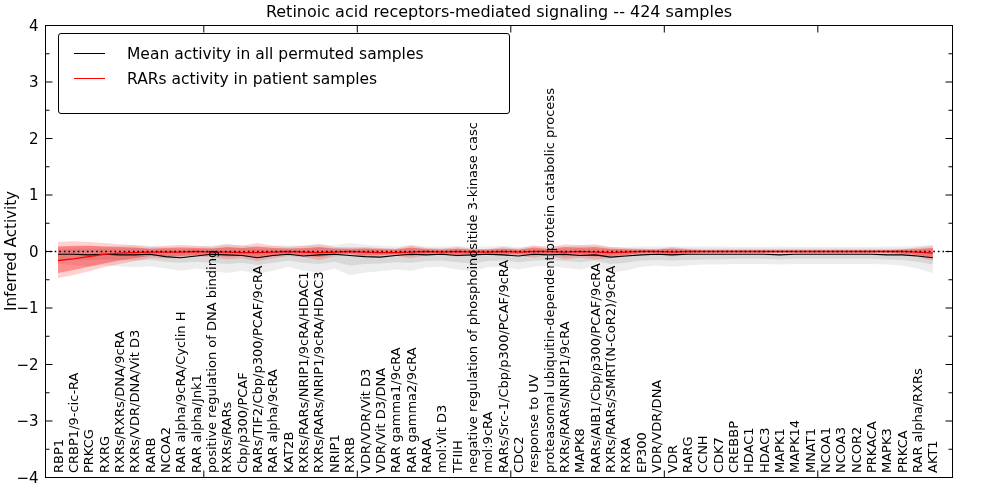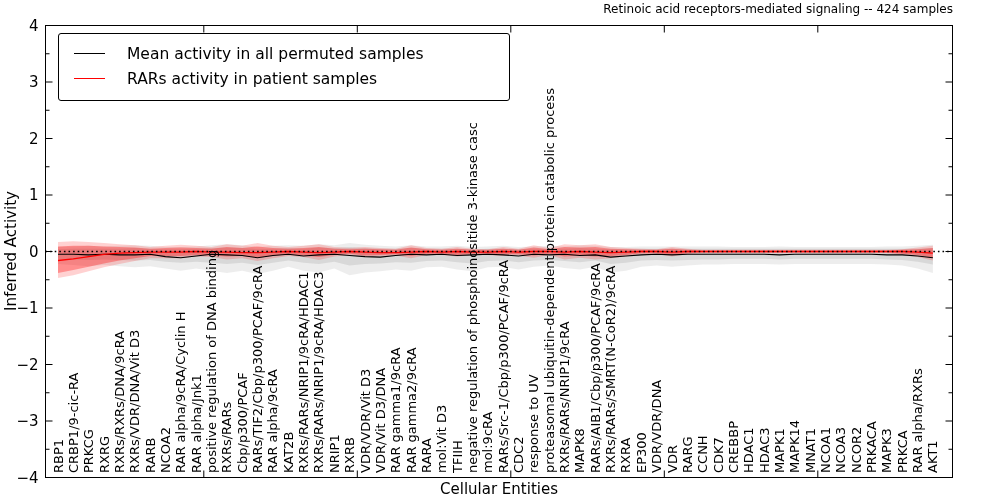--- a/index.html
+++ b/index.html
@@ -2,48 +2,47 @@
 <html><head>
 <meta charset="utf-8">
 <style>
   html,body{margin:0;padding:0;background:#ffffff;}
   .figure{
     position:relative;width:1000px;height:500px;background:#ffffff;
     font-family:"DejaVu Sans","Liberation Sans",sans-serif;color:#000;
     overflow:hidden;
   }
   .chart-title{
-    position:absolute;left:45px;top:2px;width:908px;text-align:right;
-    font-size:12px;color:#000;white-space:nowrap;
+    position:absolute;left:45px;top:2px;width:908px;text-align:center;
+    font-size:16px;color:#000;white-space:nowrap;
   }
   .x-axis-title{
     position:absolute;left:45px;top:480px;width:908px;text-align:center;
     font-size:15px;color:#000;
   }
   .y-axis-title{
     position:absolute;left:11px;top:251px;transform:translate(-50%,-50%) rotate(-90deg);
     font-size:15px;color:#000;white-space:nowrap;
   }
   svg{position:absolute;left:0;top:0;}
   .legend{
     position:absolute;left:58px;top:33px;width:452px;box-sizing:border-box;
     border:1px solid #000;border-radius:3px;background:#fff;
-    padding:7px 0 9px 0;z-index:5;
+    padding:7px 0 22px 0;z-index:5;
   }
   .legend-row{display:flex;align-items:center;height:25px;}
   .legend-swatch{width:31px;height:0;border-top:1.6px solid #000;margin:0 22px 0 15px;flex:0 0 auto;}
   .legend-label{font-size:15.5px;white-space:nowrap;}
 </style>
 </head>
 <body>
 
 <div class="figure">
   <div class="chart-title">Retinoic acid receptors-mediated signaling -- 424 samples</div>
   <div class="y-axis-title">Inferred Activity</div>
-  <div class="x-axis-title">Cellular Entities</div>
 
   <svg id="plot" width="1000" height="500">
       <path d="M58.0,247.0 L73.3,246.4 L88.7,245.8 L104.0,246.4 L119.4,245.8 L134.8,245.3 L150.1,245.8 L165.4,247.0 L180.8,247.0 L196.2,246.4 L211.5,245.3 L226.8,244.2 L242.2,245.3 L257.5,247.0 L272.9,245.8 L288.3,245.3 L303.6,245.8 L318.9,244.2 L334.3,245.3 L349.6,243.0 L365.0,244.7 L380.3,245.8 L395.7,246.4 L411.1,245.3 L426.4,246.4 L441.8,246.4 L457.1,245.8 L472.4,247.0 L487.8,246.4 L503.1,245.8 L518.5,247.0 L533.8,246.4 L549.2,245.8 L564.5,246.4 L579.9,245.3 L595.3,245.8 L610.6,247.0 L625.9,247.0 L641.3,246.4 L656.6,246.4 L672.0,246.4 L687.4,246.4 L702.7,246.4 L718.0,246.4 L733.4,247.0 L748.8,247.0 L764.1,247.0 L779.4,246.4 L794.8,247.0 L810.1,247.0 L825.5,247.0 L840.9,247.0 L856.2,247.0 L871.5,247.0 L886.9,246.4 L902.3,246.4 L917.6,245.8 L932.9,244.7 L932.9,273.0 L917.6,268.4 L902.3,265.6 L886.9,264.5 L871.5,263.9 L856.2,263.9 L840.9,263.9 L825.5,263.9 L810.1,263.9 L794.8,263.9 L779.4,264.5 L764.1,263.9 L748.8,263.9 L733.4,263.9 L718.0,264.5 L702.7,264.5 L687.4,265.6 L672.0,266.8 L656.6,265.6 L641.3,266.8 L625.9,270.7 L610.6,272.4 L595.3,266.8 L579.9,269.6 L564.5,267.9 L549.2,265.6 L533.8,266.8 L518.5,269.6 L503.1,266.8 L487.8,267.3 L472.4,271.3 L457.1,269.6 L441.8,266.8 L426.4,267.3 L411.1,270.7 L395.7,269.6 L380.3,271.3 L365.0,272.4 L349.6,275.2 L334.3,268.4 L318.9,272.4 L303.6,270.7 L288.3,266.8 L272.9,270.7 L257.5,274.1 L242.2,270.7 L226.8,273.0 L211.5,270.7 L196.2,268.4 L180.8,270.7 L165.4,268.4 L150.1,266.2 L134.8,267.3 L119.4,266.2 L104.0,265.1 L88.7,266.2 L73.3,265.1 L58.0,263.9 Z" fill="#888888" fill-opacity="0.15" stroke="none"></path>
       <path d="M58.0,249.2 L73.3,248.7 L88.7,248.7 L104.0,248.7 L119.4,248.7 L134.8,248.1 L150.1,248.7 L165.4,249.2 L180.8,249.2 L196.2,248.7 L211.5,248.1 L226.8,247.5 L242.2,248.1 L257.5,249.2 L272.9,248.7 L288.3,248.1 L303.6,248.7 L318.9,247.5 L334.3,248.1 L349.6,247.0 L365.0,248.1 L380.3,248.7 L395.7,248.7 L411.1,248.1 L426.4,248.7 L441.8,248.7 L457.1,248.7 L472.4,249.2 L487.8,248.7 L503.1,248.7 L518.5,249.2 L533.8,248.7 L549.2,248.7 L564.5,248.7 L579.9,248.1 L595.3,248.7 L610.6,249.2 L625.9,249.2 L641.3,248.7 L656.6,248.7 L672.0,248.7 L687.4,248.7 L702.7,248.7 L718.0,248.7 L733.4,248.7 L748.8,248.7 L764.1,248.7 L779.4,248.7 L794.8,248.7 L810.1,248.7 L825.5,248.7 L840.9,248.7 L856.2,248.7 L871.5,248.7 L886.9,248.7 L902.3,248.7 L917.6,248.7 L932.9,248.1 L932.9,264.5 L917.6,261.7 L902.3,260.0 L886.9,259.4 L871.5,258.8 L856.2,258.8 L840.9,258.8 L825.5,258.8 L810.1,258.8 L794.8,258.8 L779.4,259.4 L764.1,258.8 L748.8,258.8 L733.4,258.8 L718.0,259.4 L702.7,259.4 L687.4,260.0 L672.0,260.5 L656.6,260.0 L641.3,260.5 L625.9,262.8 L610.6,263.9 L595.3,260.5 L579.9,262.2 L564.5,261.1 L549.2,260.0 L533.8,260.5 L518.5,262.2 L503.1,260.5 L487.8,261.1 L472.4,263.4 L457.1,262.2 L441.8,260.5 L426.4,261.1 L411.1,262.8 L395.7,262.2 L380.3,263.4 L365.0,263.9 L349.6,265.6 L334.3,261.7 L318.9,263.9 L303.6,262.8 L288.3,260.5 L272.9,262.8 L257.5,265.1 L242.2,262.8 L226.8,263.9 L211.5,262.8 L196.2,261.7 L180.8,262.8 L165.4,261.7 L150.1,260.0 L134.8,260.5 L119.4,260.0 L104.0,259.4 L88.7,260.0 L73.3,259.4 L58.0,258.8 Z" fill="#888888" fill-opacity="0.2" stroke="none"></path>
       <path d="M58.0,241.9 L73.3,241.3 L88.7,241.9 L104.0,243.0 L119.4,244.2 L134.8,245.3 L150.1,247.0 L165.4,245.8 L180.8,244.7 L196.2,245.8 L211.5,247.0 L226.8,244.2 L242.2,245.8 L257.5,243.0 L272.9,245.8 L288.3,247.0 L303.6,245.8 L318.9,244.2 L334.3,247.0 L349.6,248.1 L365.0,247.0 L380.3,248.1 L395.7,248.7 L411.1,245.3 L426.4,248.1 L441.8,248.7 L457.1,247.0 L472.4,248.7 L487.8,249.2 L503.1,247.0 L518.5,248.7 L533.8,245.3 L549.2,248.1 L564.5,244.2 L579.9,245.3 L595.3,244.2 L610.6,247.0 L625.9,248.1 L641.3,248.7 L656.6,249.2 L672.0,247.0 L687.4,248.7 L702.7,249.8 L718.0,249.8 L733.4,249.8 L748.8,249.8 L764.1,249.8 L779.4,249.8 L794.8,249.8 L810.1,249.8 L825.5,249.8 L840.9,249.8 L856.2,249.8 L871.5,249.8 L886.9,249.8 L902.3,249.2 L917.6,247.5 L932.9,245.8 L932.9,260.5 L917.6,257.1 L902.3,254.9 L886.9,253.2 L871.5,253.2 L856.2,253.2 L840.9,253.2 L825.5,253.2 L810.1,253.2 L794.8,253.2 L779.4,253.2 L764.1,253.2 L748.8,253.2 L733.4,253.2 L718.0,253.2 L702.7,253.2 L687.4,254.3 L672.0,256.6 L656.6,253.8 L641.3,254.3 L625.9,256.6 L610.6,258.3 L595.3,259.4 L579.9,257.7 L564.5,259.4 L549.2,254.9 L533.8,257.7 L518.5,255.5 L503.1,256.0 L487.8,254.9 L472.4,254.9 L457.1,256.6 L441.8,254.9 L426.4,254.9 L411.1,258.3 L395.7,255.5 L380.3,256.6 L365.0,257.1 L349.6,254.9 L334.3,256.6 L318.9,260.0 L303.6,257.1 L288.3,256.0 L272.9,258.3 L257.5,261.1 L242.2,258.3 L226.8,259.4 L211.5,257.1 L196.2,256.6 L180.8,258.3 L165.4,258.3 L150.1,258.3 L134.8,261.1 L119.4,263.9 L104.0,267.3 L88.7,271.3 L73.3,275.2 L58.0,278.1 Z" fill="#ff0000" fill-opacity="0.18" stroke="none"></path>
       <path d="M58.0,246.4 L73.3,245.8 L88.7,245.8 L104.0,246.4 L119.4,247.0 L134.8,247.5 L150.1,248.7 L165.4,248.1 L180.8,247.5 L196.2,248.1 L211.5,248.7 L226.8,247.0 L242.2,248.1 L257.5,246.4 L272.9,248.1 L288.3,248.7 L303.6,248.1 L318.9,247.0 L334.3,248.7 L349.6,249.2 L365.0,248.7 L380.3,249.2 L395.7,249.8 L411.1,247.5 L426.4,249.2 L441.8,249.8 L457.1,248.7 L472.4,249.8 L487.8,249.8 L503.1,248.7 L518.5,249.8 L533.8,247.5 L549.2,249.2 L564.5,247.0 L579.9,247.5 L595.3,247.0 L610.6,248.7 L625.9,249.2 L641.3,249.8 L656.6,249.8 L672.0,248.7 L687.4,249.8 L702.7,250.4 L718.0,250.4 L733.4,250.4 L748.8,250.4 L764.1,250.4 L779.4,250.4 L794.8,250.4 L810.1,250.4 L825.5,250.4 L840.9,250.4 L856.2,250.4 L871.5,250.4 L886.9,250.4 L902.3,249.8 L917.6,249.2 L932.9,248.1 L932.9,257.7 L917.6,254.9 L902.3,253.8 L886.9,252.6 L871.5,252.6 L856.2,252.6 L840.9,252.6 L825.5,252.6 L810.1,252.6 L794.8,252.6 L779.4,252.6 L764.1,252.6 L748.8,252.6 L733.4,252.6 L718.0,252.6 L702.7,252.6 L687.4,253.2 L672.0,254.9 L656.6,253.2 L641.3,253.2 L625.9,254.9 L610.6,256.0 L595.3,256.6 L579.9,255.5 L564.5,256.6 L549.2,253.8 L533.8,255.5 L518.5,254.3 L503.1,254.3 L487.8,253.8 L472.4,253.8 L457.1,254.9 L441.8,253.8 L426.4,253.8 L411.1,256.0 L395.7,254.3 L380.3,254.9 L365.0,255.5 L349.6,253.8 L334.3,254.9 L318.9,257.1 L303.6,255.5 L288.3,254.3 L272.9,256.0 L257.5,257.7 L242.2,256.0 L226.8,256.6 L211.5,255.5 L196.2,254.9 L180.8,256.0 L165.4,256.0 L150.1,256.0 L134.8,258.3 L119.4,260.5 L104.0,263.4 L88.7,266.8 L73.3,270.1 L58.0,273.0 Z" fill="#ff0000" fill-opacity="0.32" stroke="none"></path>
       <path d="M58.0,254.3 L73.3,254.3 L88.7,254.9 L104.0,254.3 L119.4,254.9 L134.8,254.9 L150.1,254.3 L165.4,256.6 L180.8,257.7 L196.2,256.0 L211.5,254.3 L226.8,254.9 L242.2,255.5 L257.5,257.7 L272.9,255.5 L288.3,254.3 L303.6,256.0 L318.9,254.9 L334.3,254.3 L349.6,255.5 L365.0,256.6 L380.3,257.1 L395.7,255.5 L411.1,254.3 L426.4,254.9 L441.8,254.3 L457.1,255.5 L472.4,254.9 L487.8,254.3 L503.1,254.9 L518.5,256.0 L533.8,254.3 L549.2,254.9 L564.5,254.3 L579.9,255.5 L595.3,254.9 L610.6,257.1 L625.9,256.0 L641.3,254.9 L656.6,254.3 L672.0,254.9 L687.4,254.3 L702.7,254.3 L718.0,254.3 L733.4,254.3 L748.8,254.3 L764.1,254.3 L779.4,254.9 L794.8,254.3 L810.1,254.3 L825.5,254.3 L840.9,254.3 L856.2,254.3 L871.5,254.3 L886.9,254.9 L902.3,254.9 L917.6,256.0 L932.9,257.7" fill="none" stroke="#000000" stroke-width="1.1"></path>
       <path d="M58.0,260.5 L73.3,258.8 L88.7,256.6 L104.0,254.3 L119.4,253.2 L134.8,252.6 L150.1,252.1 L165.4,252.1 L180.8,252.1 L196.2,251.5 L211.5,252.1 L226.8,252.1 L242.2,252.6 L257.5,252.6 L272.9,252.1 L288.3,251.5 L303.6,252.1 L318.9,252.6 L334.3,252.1 L349.6,251.5 L365.0,252.1 L380.3,252.6 L395.7,252.6 L411.1,252.1 L426.4,251.5 L441.8,252.1 L457.1,251.5 L472.4,252.1 L487.8,252.1 L503.1,251.5 L518.5,252.1 L533.8,251.5 L549.2,251.5 L564.5,252.1 L579.9,251.5 L595.3,252.1 L610.6,252.6 L625.9,252.1 L641.3,251.5 L656.6,251.5 L672.0,252.1 L687.4,251.5 L702.7,251.5 L718.0,251.5 L733.4,251.5 L748.8,251.5 L764.1,251.5 L779.4,251.5 L794.8,251.5 L810.1,251.5 L825.5,251.5 L840.9,251.5 L856.2,251.5 L871.5,251.5 L886.9,251.5 L902.3,251.5 L917.6,252.1 L932.9,253.2" fill="none" stroke="#ff0000" stroke-width="1.3"></path>
       <line x1="45.5" y1="251.5" x2="952.5" y2="251.5" stroke="#000000" stroke-width="1.4" stroke-dasharray="1.6 3"></line>
       <rect x="45.5" y="25.5" width="907" height="452" fill="none" stroke="#000" stroke-width="1"></rect>

